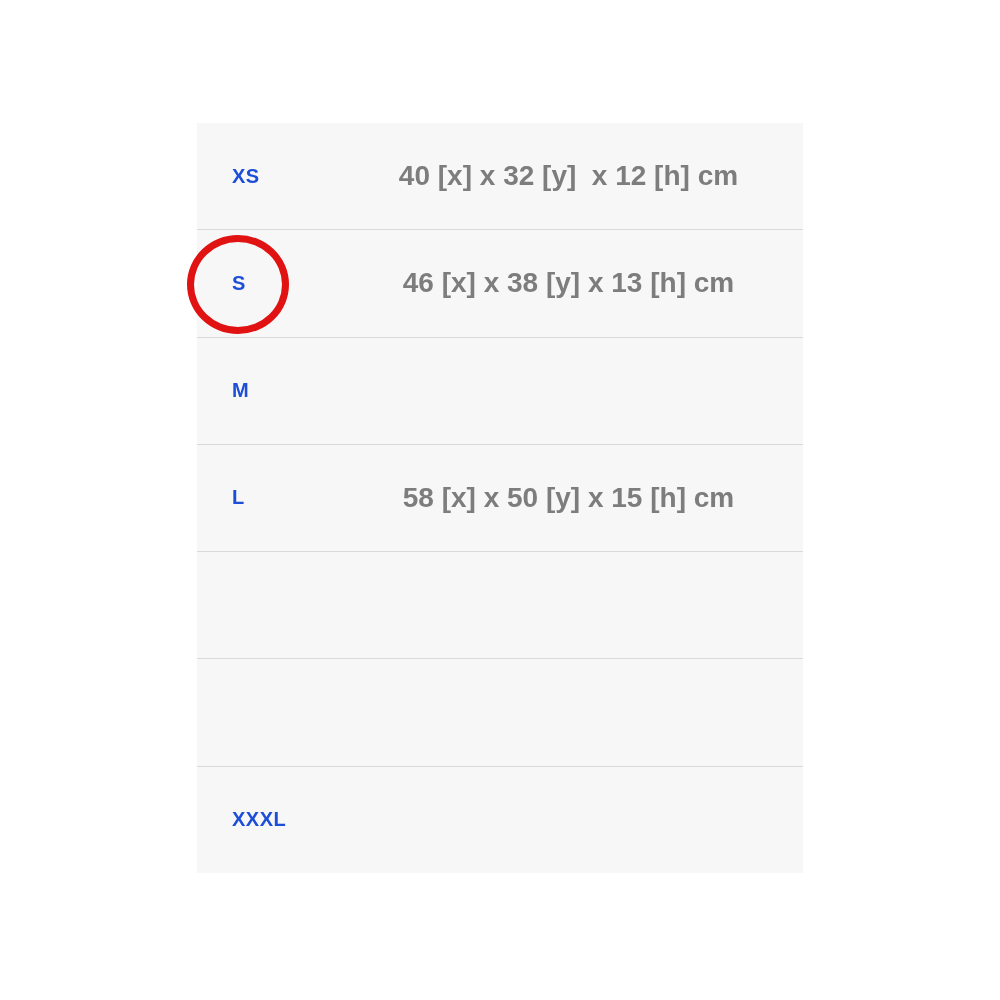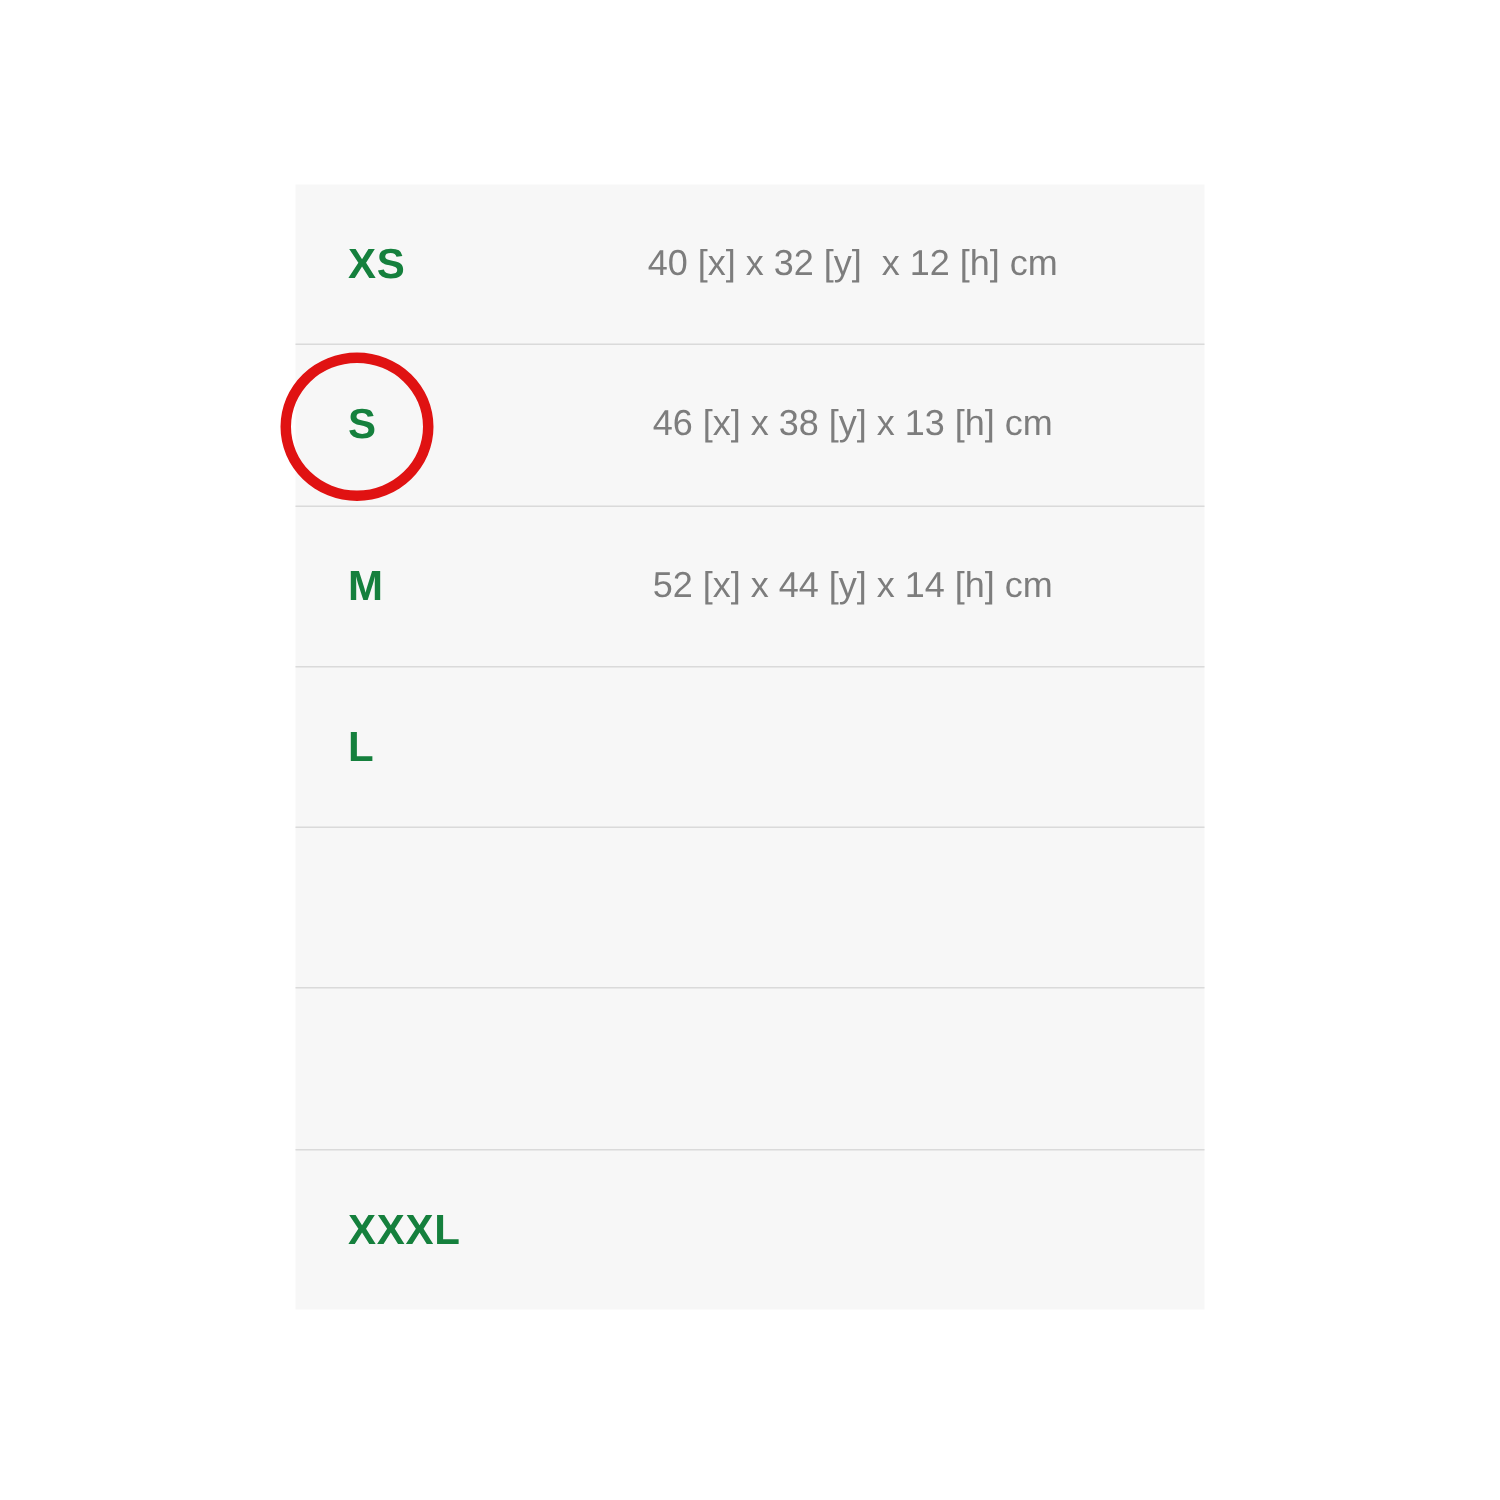--- a/index.html
+++ b/index.html
@@ -27,32 +27,32 @@
     align-items: center;
     min-height: 0;
   }
   .size-row + .size-row {
     border-top: 1px solid #dadada;
   }
   .cell-size {
     width: 150px;
     padding-left: 35px;
     box-sizing: content-box;
-    font-size: 28px;
+    font-size: 20px;
     font-weight: 700;
     letter-spacing: 0.5px;
-    color: #15803d;
+    color: #1d4ed8;
     flex: 0 0 auto;
   }
   .cell-dims {
     flex: 1 1 auto;
     text-align: center;
     padding-right: 48px;
-    font-size: 24px;
-    font-weight: 400;
+    font-size: 28px;
+    font-weight: 700;
     color: #7d7d7d;
     white-space: pre;
   }
   .red-circle {
     position: absolute;
     left: 187px;
     top: 235px;
     width: 102px;
     height: 99px;
     border: 7px solid #e01212;
@@ -68,24 +68,24 @@
   <div class="size-row">
     <span class="cell-size">XS</span>
     <span class="cell-dims">40 [x] x 32 [y]  x 12 [h] cm</span>
   </div>
   <div class="size-row">
     <span class="cell-size">S</span>
     <span class="cell-dims">46 [x] x 38 [y] x 13 [h] cm</span>
   </div>
   <div class="size-row">
     <span class="cell-size">M</span>
-    <span class="cell-dims">52 [x] x 44 [y] x 14 [h] cm</span>
   </div>
   <div class="size-row">
     <span class="cell-size">L</span>
+    <span class="cell-dims">58 [x] x 50 [y] x 15 [h] cm</span>
   </div>
   <div class="size-row">
   </div>
   <div class="size-row">
   </div>
   <div class="size-row">
     <span class="cell-size">XXXL</span>
   </div>
 </div>
 

